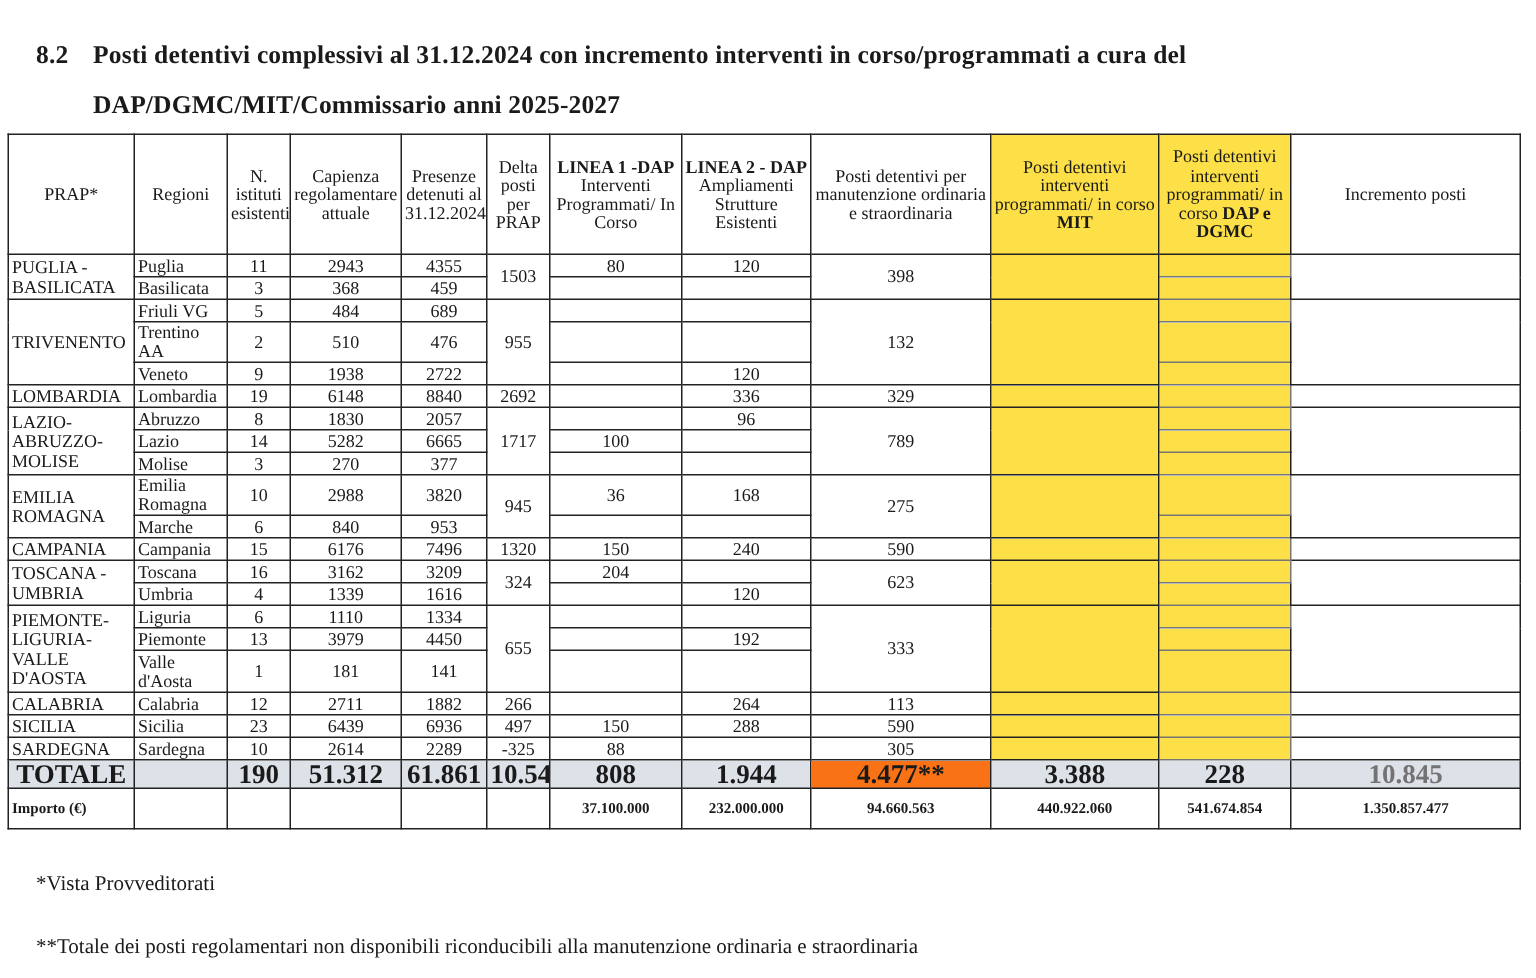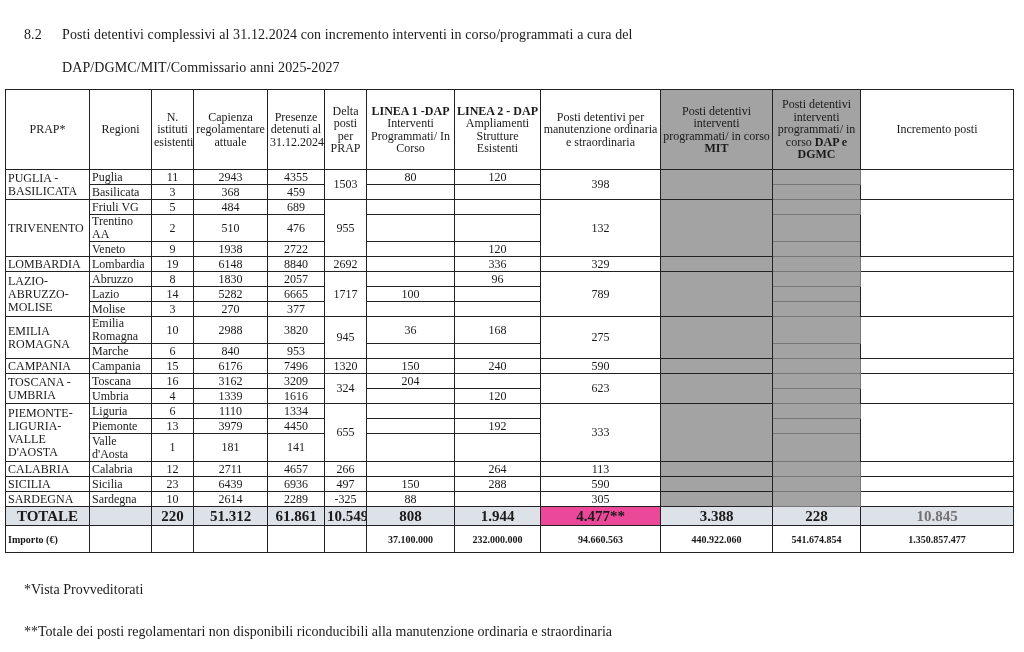--- a/index.html
+++ b/index.html
@@ -1,29 +1,29 @@
 <!DOCTYPE html>
 <html><head>
 <meta charset="utf-8">
 <style>
   html, body { margin:0; padding:0; background:#ffffff; }
   body { width:1024px; height:652px; position:relative; overflow:hidden;
          font-family:"Liberation Serif","DejaVu Serif",serif; color:#1a1a1a; }
-  .title { position:absolute; left:24px; font-size:14px; font-weight:normal; letter-spacing:0.1px; white-space:nowrap; }
+  .title { position:absolute; left:24px; font-size:17px; font-weight:bold; letter-spacing:0.1px; white-space:nowrap; }
   .t1 { top:27px; }
   .t1 .num { display:inline-block; width:38px; }
   .t2 { top:60px; left:62px; }
   table.main { position:absolute; left:5px; top:89px; border-collapse:collapse; table-layout:fixed; width:1008px; font-size:12px; }
   table.main td, table.main th { border:1px solid #222; padding:0 2px; text-align:center; vertical-align:middle; line-height:13px; overflow:hidden; }
   table.main th { font-weight:normal; font-size:12px; line-height:12.5px; }
   th.b, td.b { font-weight:normal; }
   .left { text-align:left !important; }
-  .grey { background:#a3a3a3; }
-  .tot td { background:#dde1e8; font-weight:bold; font-size:15px; border-top:2px solid #222;font-family:Liberation Serif, serif; }
-  .tot td.blue { background:#ec4899; }
+  .grey { background:#fde047; }
+  .tot td { background:#dde1e8; font-weight:bold; font-size:18px; border-top:2px solid #222;font-family:Liberation Serif, serif; }
+  .tot td.blue { background:#f97316; }
   .tot td.red { color:#737373; }
   .imp td { font-weight:bold; font-size:10px; }
   .grp td { border-top:2px solid #222; }
   .note { position:absolute; left:24px; font-size:14px; white-space:nowrap; }
   .n1 { top:582px; }
   .n2 { top:624px; }
   .thin { border-color:#777 !important; }
 </style>
 </head>
 <body>
@@ -254,21 +254,21 @@
         <td>141</td>
         <td></td>
         <td></td>
         <td class="grey thin"></td>
       </tr>
       <tr class="grp" style="height: 15px; margin-left: 34px;">
         <td class="left">CALABRIA</td>
         <td class="left">Calabria</td>
         <td>12</td>
         <td>2711</td>
-        <td>4657</td>
+        <td>1882</td>
         <td class="b">266</td>
         <td></td>
         <td>264</td>
         <td>113</td>
         <td class="grey"></td>
         <td class="grey thin"></td>
         <td></td>
       </tr>
       <tr class="grp" style="height: 15px;">
         <td class="left">SICILIA</td>
@@ -294,21 +294,21 @@
         <td>88</td>
         <td></td>
         <td>305</td>
         <td class="grey"></td>
         <td class="grey thin"></td>
         <td></td>
       </tr>
       <tr class="tot" style="height: 19px;">
         <td>TOTALE</td>
         <td></td>
-        <td>220</td>
+        <td>190</td>
         <td>51.312</td>
         <td>61.861</td>
         <td>10.549</td>
         <td>808</td>
         <td>1.944</td>
         <td class="blue">4.477**</td>
         <td>3.388</td>
         <td>228</td>
         <td class="red">10.845</td>
       </tr>

